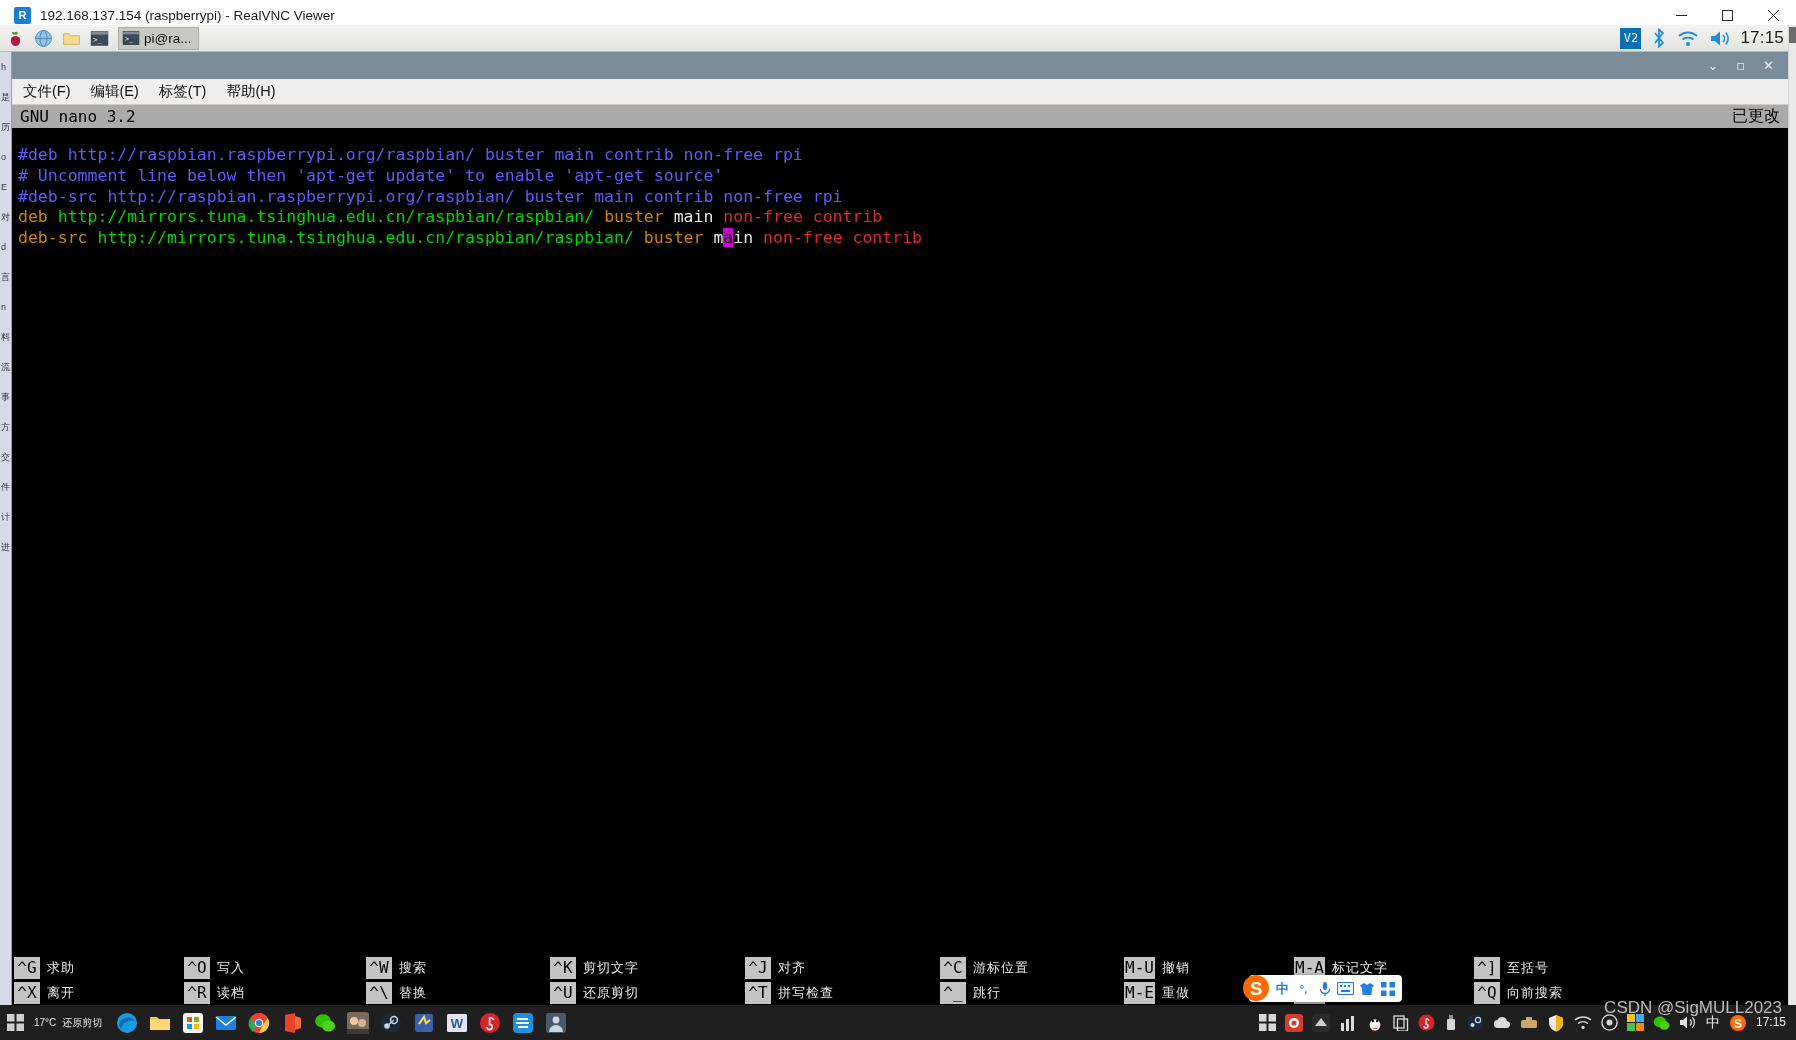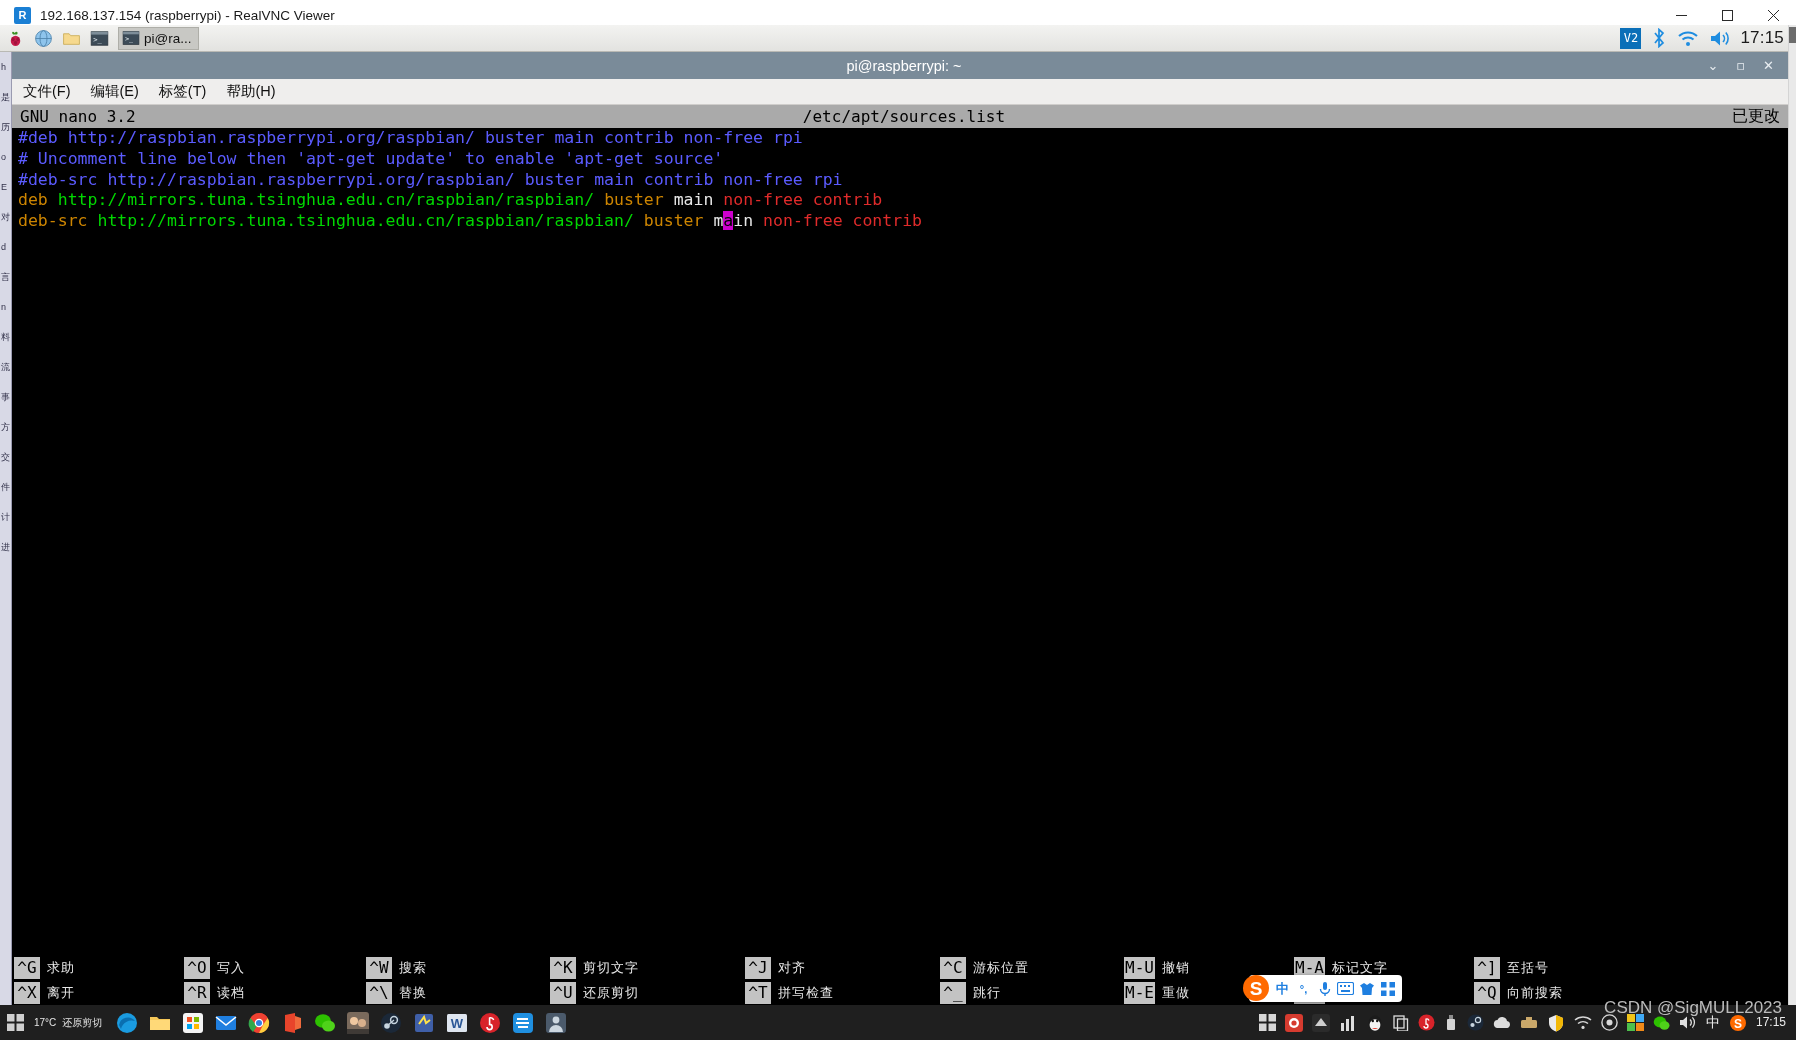--- a/index.html
+++ b/index.html
@@ -129,21 +129,21 @@
     height: 23px; background: #aaaaaa; color: #000;
     display: flex; align-items: center;
     font-size: 16px; position: relative;
   }
   #nano-version { padding-left: 8px; white-space: pre; }
   #nano-filename { position: absolute; left: 0; right: 0; text-align: center; }
   #nano-modified { margin-left: auto; padding-right: 16px; }
 
   #nano-body {
     position: absolute; top: 23px; left: 0; right: 0; bottom: 68px;
-    background: #000; 
+    background: #000; padding-top: 17px;
     font-size: 16.5px; line-height: 20.8px;
     white-space: pre;
   }
   .nline { padding-left: 6px; }
   .c-blue   { color: #5b5bff; }
   .c-green  { color: #00d700; }
   .c-orange { color: #cd8500; }
   .c-red    { color: #e02b2b; }
   .c-white  { color: #e6e6e6; }
   .cursor   { background: #cc00cc; color: #000; }
@@ -328,40 +328,38 @@
       <span class="bgl">方</span>
         <span class="bgl">交</span>
         <span class="bgl">件</span>
         <span class="bgl">计</span>
       <span class="bgl">进</span>
     </div>
 
     <div id="lxterm">
 
       <div id="lxterm-titlebar">
-        <div id="lxterm-title-text">pi@raspberrypi: ~</div>
         <div class="lxt-btns">
           <span class="lxt-btn">⌄</span>
           <span class="lxt-btn">▫</span>
           <span class="lxt-btn">✕</span>
         </div>
       </div>
 
       <div id="lxterm-menubar">
         <span class="lxt-menu">文件(F)</span>
         <span class="lxt-menu">编辑(E)</span>
         <span class="lxt-menu">标签(T)</span>
         <span class="lxt-menu">帮助(H)</span>
       </div>
 
       <div id="nano">
 
         <div id="nano-titlebar">
           <span id="nano-version">GNU nano 3.2</span>
-          <span id="nano-filename">/etc/apt/sources.list</span>
           <span id="nano-modified">已更改</span>
         </div>
 
         <div id="nano-body"><div class="nline"><span class="c-blue">#deb http://raspbian.raspberrypi.org/raspbian/ buster main contrib non-free rpi</span></div><div class="nline"><span class="c-blue"># Uncomment line below then 'apt-get update' to enable 'apt-get source'</span></div><div class="nline"><span class="c-blue">#deb-src http://raspbian.raspberrypi.org/raspbian/ buster main contrib non-free rpi</span></div><div class="nline"><span class="c-orange">deb </span><span class="c-green">http://mirrors.tuna.tsinghua.edu.cn/raspbian/raspbian/ </span><span class="c-orange">buster </span><span class="c-white">main </span><span class="c-red">non-free contrib</span></div><div class="nline"><span class="c-orange">deb-src </span><span class="c-green">http://mirrors.tuna.tsinghua.edu.cn/raspbian/raspbian/ </span><span class="c-orange">buster </span><span class="c-white">m</span><span class="c-white cursor">a</span><span class="c-white">in </span><span class="c-red">non-free contrib</span></div></div>
 
         <div id="nano-keybar">
             <div class="kcol" style="width: 170px;">
               <div class="krow">
                 <span class="kkey">^G</span>
                 <span class="klab">求助</span>

